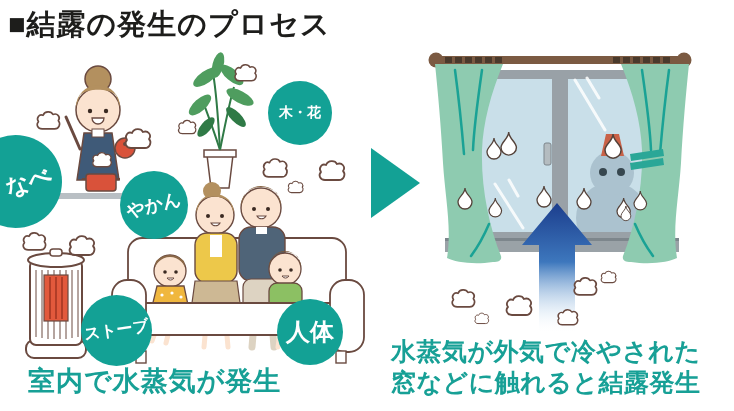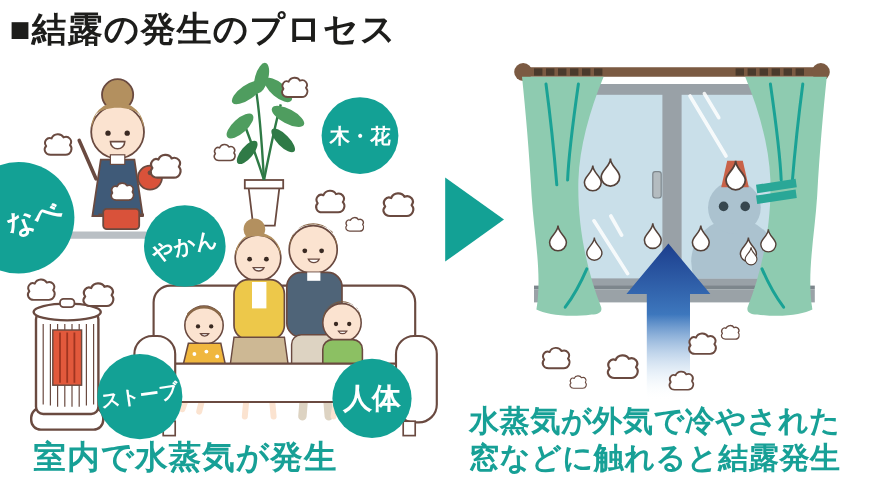--- a/index.html
+++ b/index.html
@@ -15,21 +15,21 @@
   .bubble{
     position:absolute;border-radius:50%;background:#13a195;color:#fff;
     display:flex;align-items:center;justify-content:center;font-weight:700;
     white-space:nowrap;
   }
   .bubble span{display:block;}
   .b-nabe{left:-31px;top:135px;width:93px;height:93px;font-size:23px;}
   .b-nabe span{transform:rotate(-20deg);margin-left:26px;}
   .b-yakan{left:120px;top:171px;width:68px;height:68px;font-size:18px;}
   .b-yakan span{transform:rotate(-14deg);}
-  .b-kihana{left:268px;top:81px;width:64px;height:64px;font-size:17px;}
+  .b-kihana{left:268px;top:81px;width:64px;height:64px;font-size:14px;}
   .b-stove{left:81px;top:295px;width:71px;height:71px;font-size:16px;}
   .b-stove span{transform:rotate(-8deg);}
   .b-jintai{left:277px;top:299px;width:66px;height:66px;font-size:24px;align-items:center;}
   .caption{
     position:absolute;font-weight:800;color:#17a096;white-space:nowrap;
   }
   .caption-left{left:28px;top:363px;font-size:27px;letter-spacing:1px;}
   .caption-right{left:391px;top:336px;font-size:25px;line-height:31px;letter-spacing:.5px;}
   .arrow-right{
     position:absolute;left:371px;top:148px;width:0;height:0;

